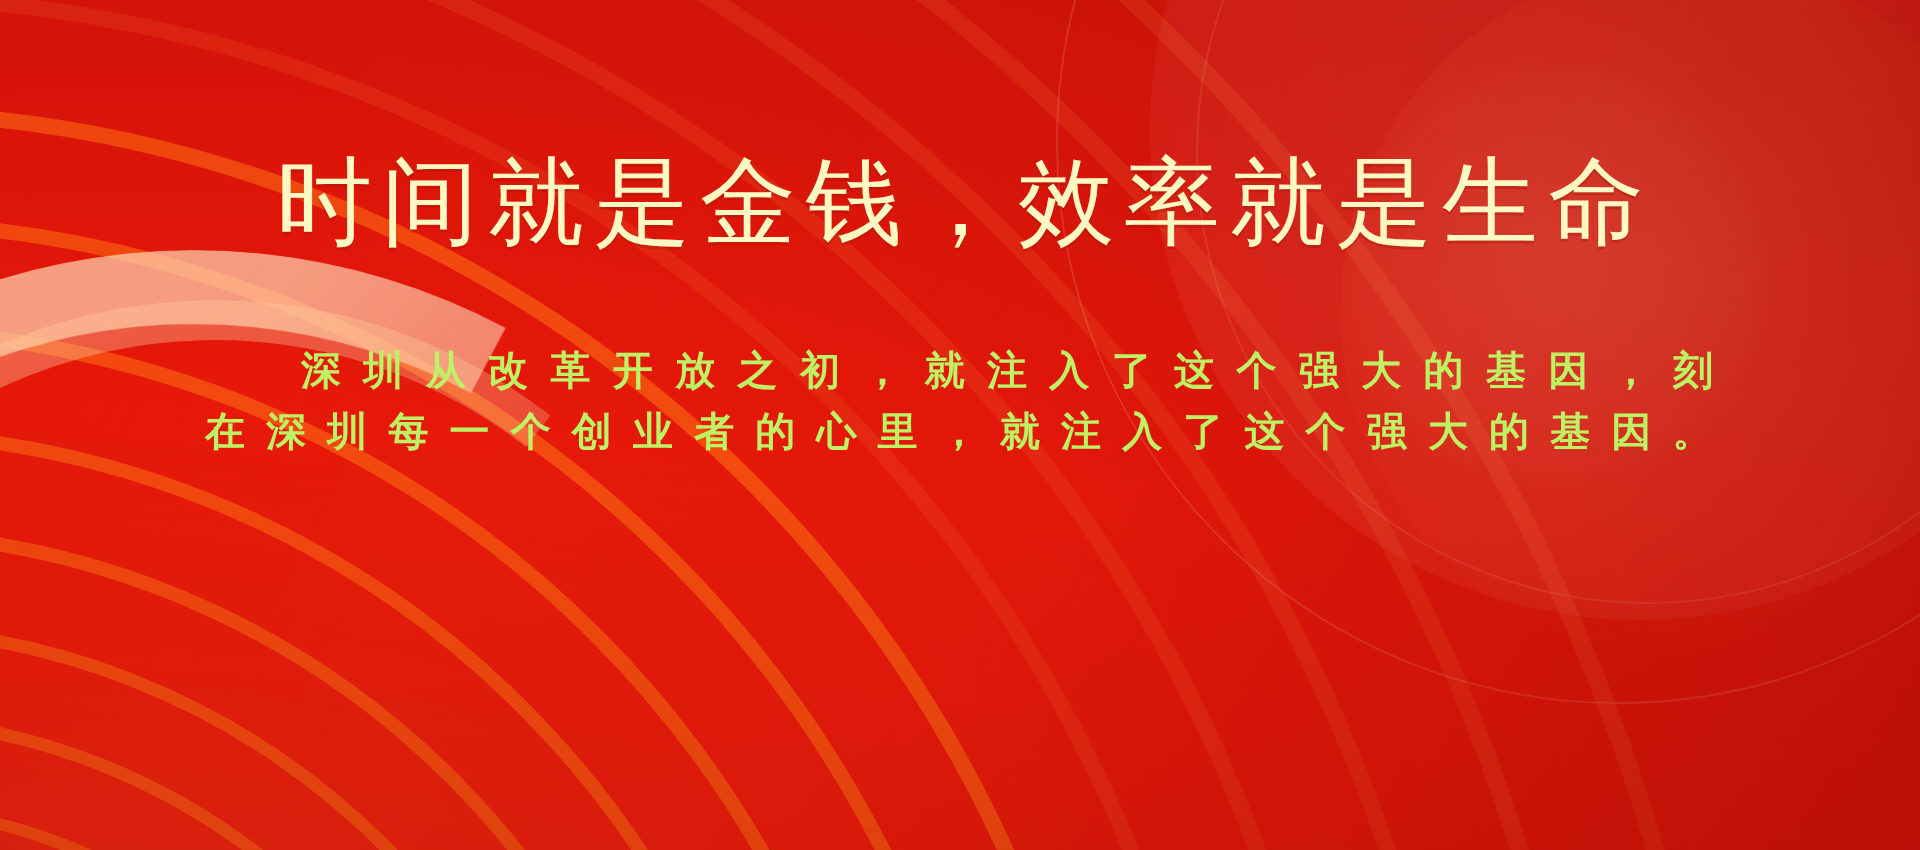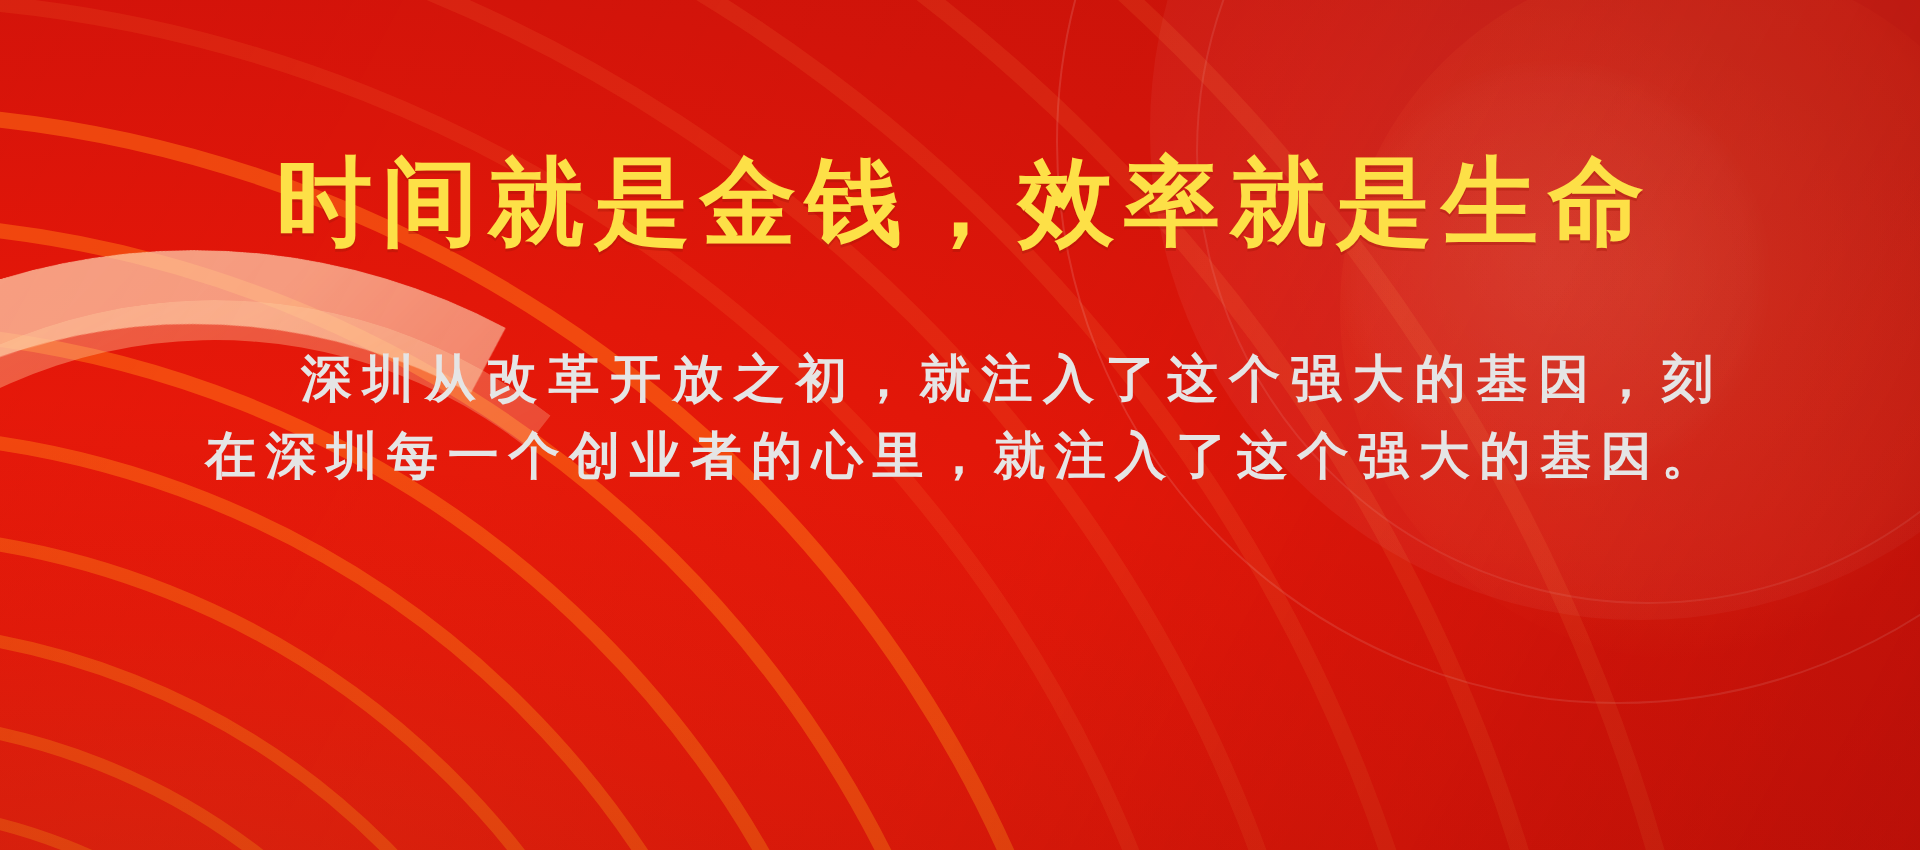--- a/index.html
+++ b/index.html
@@ -120,35 +120,35 @@
     inset: 0;
     display: flex;
     flex-direction: column;
     align-items: center;
     z-index: 20;
   }
   .title {
     margin-top: 152px;
     font-size: 96px;
     line-height: 1.04;
-    font-weight: 700;
+    font-weight: 400;
     letter-spacing: 10px;
-    color: #fde047;
+    color: #fef9c3;
     white-space: nowrap;
     text-shadow: 0 3px 0 rgba(160,22,8,0.35);
     padding-left: 10px;
   }
   .subtitle {
     margin-top: 88px;
     width: 1510px;
-    font-size: 51px;
+    font-size: 40px;
     line-height: 1.52;
     font-weight: 700;
     letter-spacing: 2px;
-    color: #e5e5e5;
+    color: #bef264;
     text-align: justify;
     text-align-last: justify;
     text-indent: 90px;
   }
   .subtitle .line {
     display: block;
     white-space: nowrap;
   }
   .subtitle .line.l1 { text-indent: 96px; }
   .subtitle .line.l2 { text-indent: 0; letter-spacing: 2.5px; }

